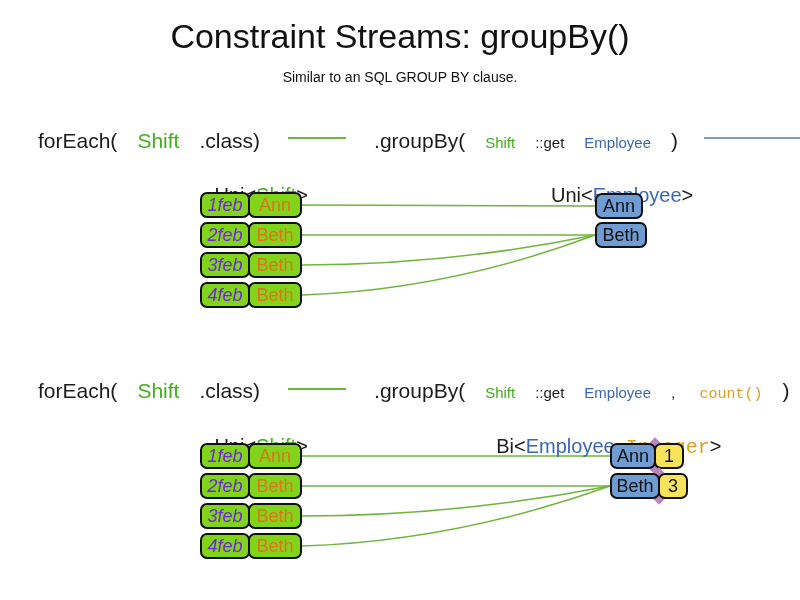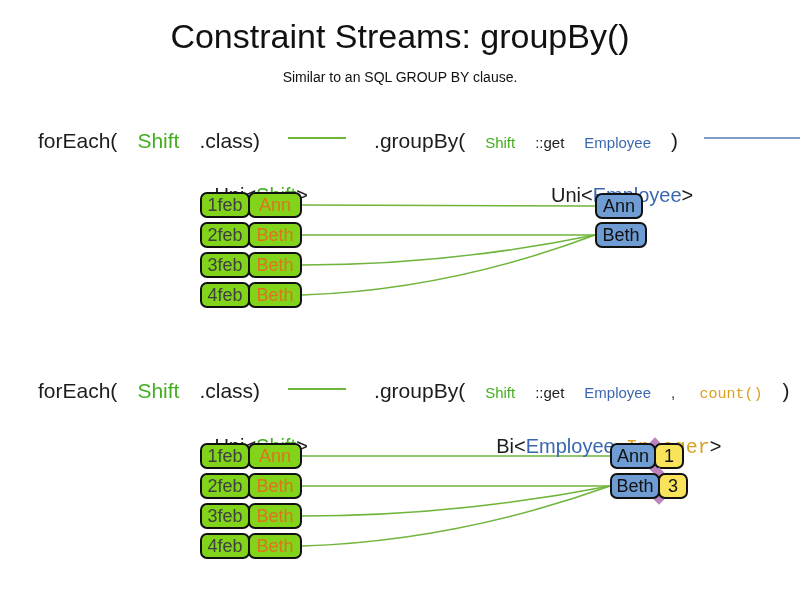--- a/index.html
+++ b/index.html
@@ -18,21 +18,21 @@
   .hline.purple{border-color:var(--purple_line);width:130px;margin:0 6px;}
   .c-green{color:var(--green_text);margin-top:8px;}
   .c-blue{color:var(--blue_text);}
   .c-gold{color:var(--gold_text);font-family:Liberation Mono, monospace;}
   .typelabel{position:absolute;width:200px;text-align:center;font-size:20px;line-height:24px;white-space:pre;}
   .shift-table{position:absolute;left:200px;}
   .srow{display:flex;height:26px;margin-bottom:4px;}
   .cell{box-sizing:border-box;height:26px;border:2px solid #111;border-radius:7px;
         background:var(--green_box);display:flex;align-items:center;justify-content:center;
         font-size:18px;position:relative;}
-  .cell.date{width:50px;color:#404040;}
+  .cell.date{width:50px;color:#6d28d9;font-style:italic;}
   .cell.name{width:54px;margin-left:-2px;color:var(--orange_text);}
   .results{position:absolute;}
   .resbox{box-sizing:border-box;height:26px;border:2px solid #111;border-radius:7px;
         background:var(--blue_box);display:flex;align-items:center;justify-content:center;
         font-size:18px;color:#111;position:relative;}
   .results .resbox{margin-bottom:3px;}
   .pair{position:relative;display:flex;height:26px;margin-bottom:4px;}
   .pair .count{width:30px;margin-left:-2px;background:var(--yellow_box);}
   .diamond{position:absolute;width:8px;height:8px;background:var(--purple_diamond);transform:rotate(45deg);}
   #connectors{position:absolute;left:0;top:0;pointer-events:none;}

